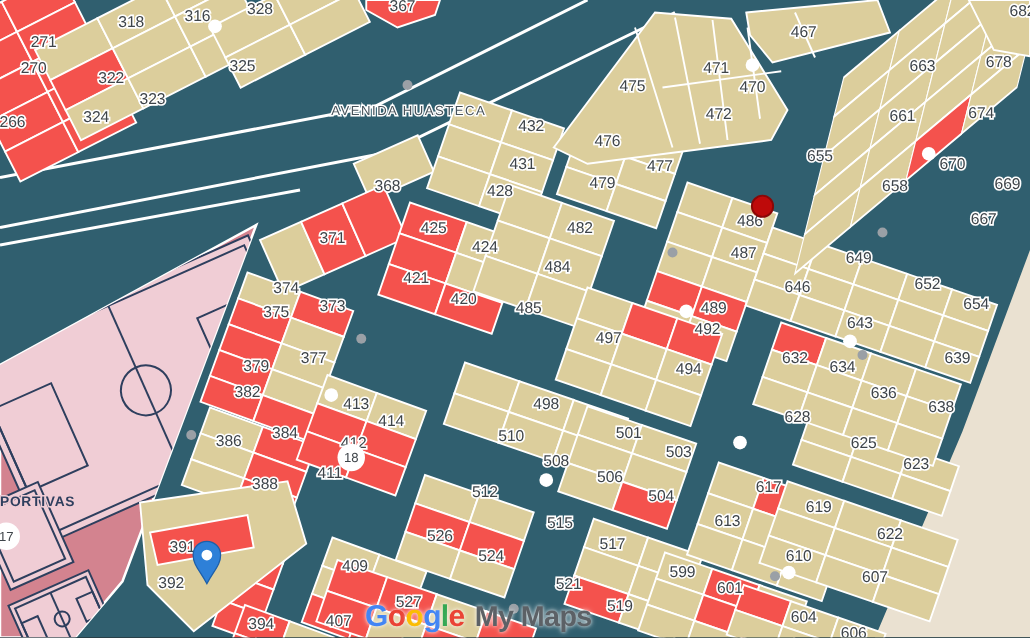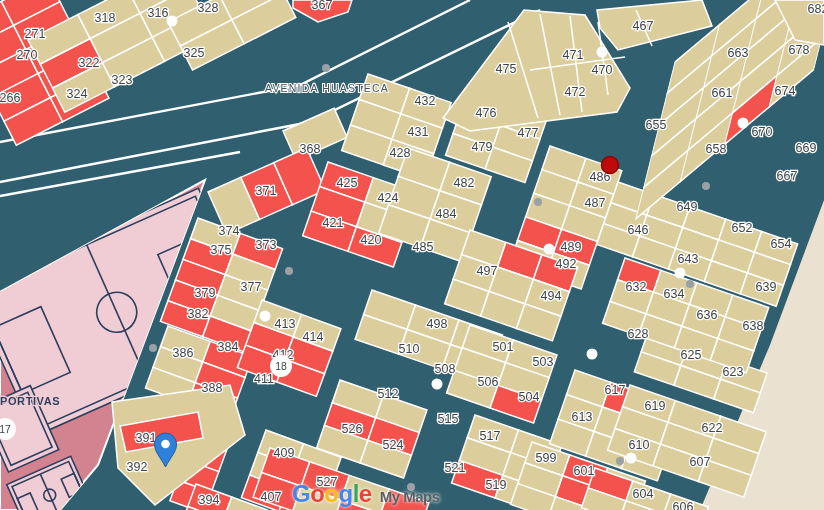--- a/index.html
+++ b/index.html
@@ -4,21 +4,21 @@
 <style>
   html,body{margin:0;padding:0;background:#222;}
   #app{position:relative;width:824px;height:510px;overflow:hidden;background:#305F6F;font-family:"Liberation Sans",sans-serif;}
   #mapsvg{position:absolute;left:0;top:0;}
   .parcel-num{font-family:"Liberation Sans",sans-serif;font-size:12.5px;fill:#3E4449;stroke:#ffffff;stroke-width:2.6px;paint-order:stroke;text-anchor:middle;}
   .street-name{font-family:"Liberation Sans",sans-serif;font-size:10.5px;letter-spacing:1.2px;fill:#47525A;stroke:#ffffff;stroke-width:2.2px;paint-order:stroke;text-anchor:middle;}
   .area-name{font-family:"Liberation Sans",sans-serif;font-size:11px;font-weight:bold;letter-spacing:0.6px;fill:#2E3F5E;stroke:#F0CDD5;stroke-width:2.4px;paint-order:stroke;}
   .circ-num{font-family:"Liberation Sans",sans-serif;font-size:10.5px;fill:#3E4449;text-anchor:middle;}
   #watermark{position:absolute;left:292px;top:480px;font-weight:bold;font-size:24px;letter-spacing:-0.5px;white-space:nowrap;user-select:none;}
   #watermark span{text-shadow:0 0 3px rgba(255,255,255,.8),0 0 5px rgba(255,255,255,.5);}
-  #wm-suffix{margin-left:8px;font-size:15px;}
+  #wm-suffix{margin-left:8px;font-size:23px;}
 </style>
 </head>
 <body>
 
 <div id="app">
   <svg id="mapsvg" width="824" height="510" viewBox="0 0 824 510">
     <defs>
       <clipPath id="pinkClip">
           <polygon points="0,292 205,180 98,465 60,510 0,510"></polygon>
         </clipPath>

